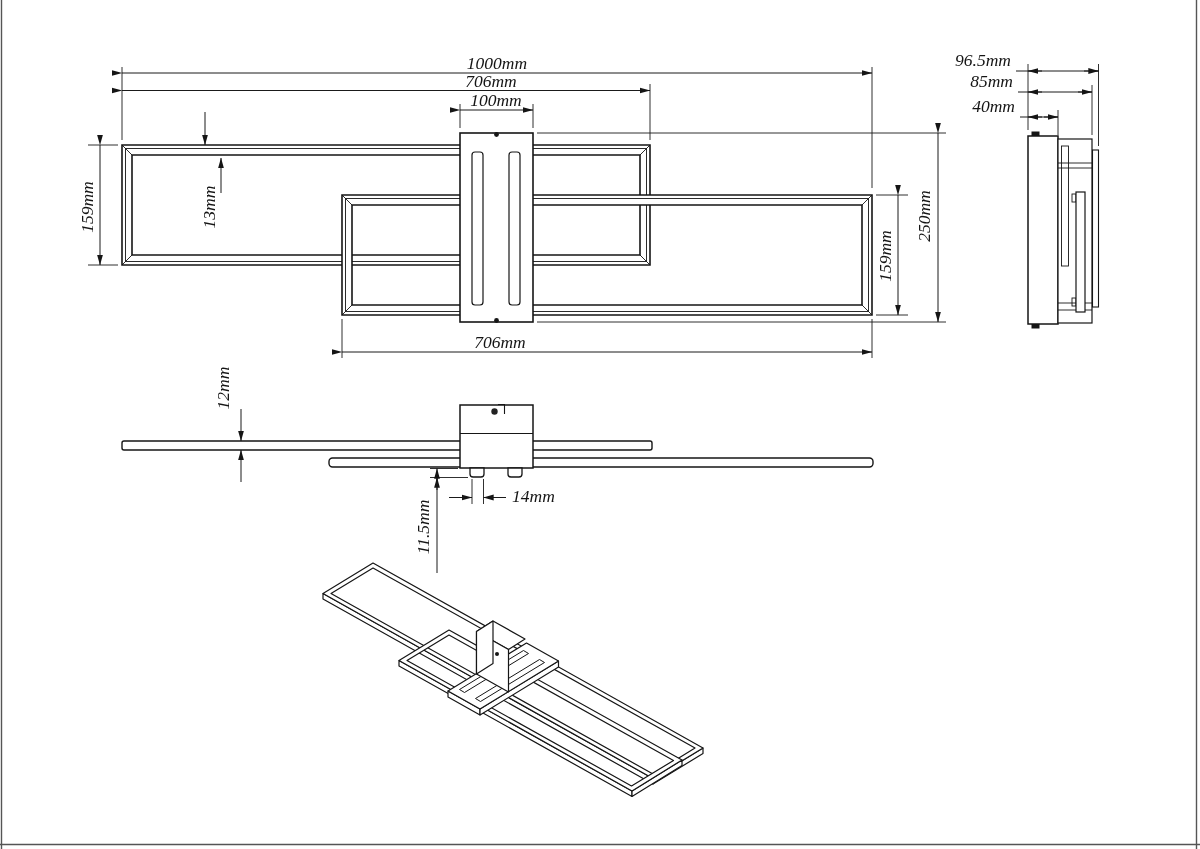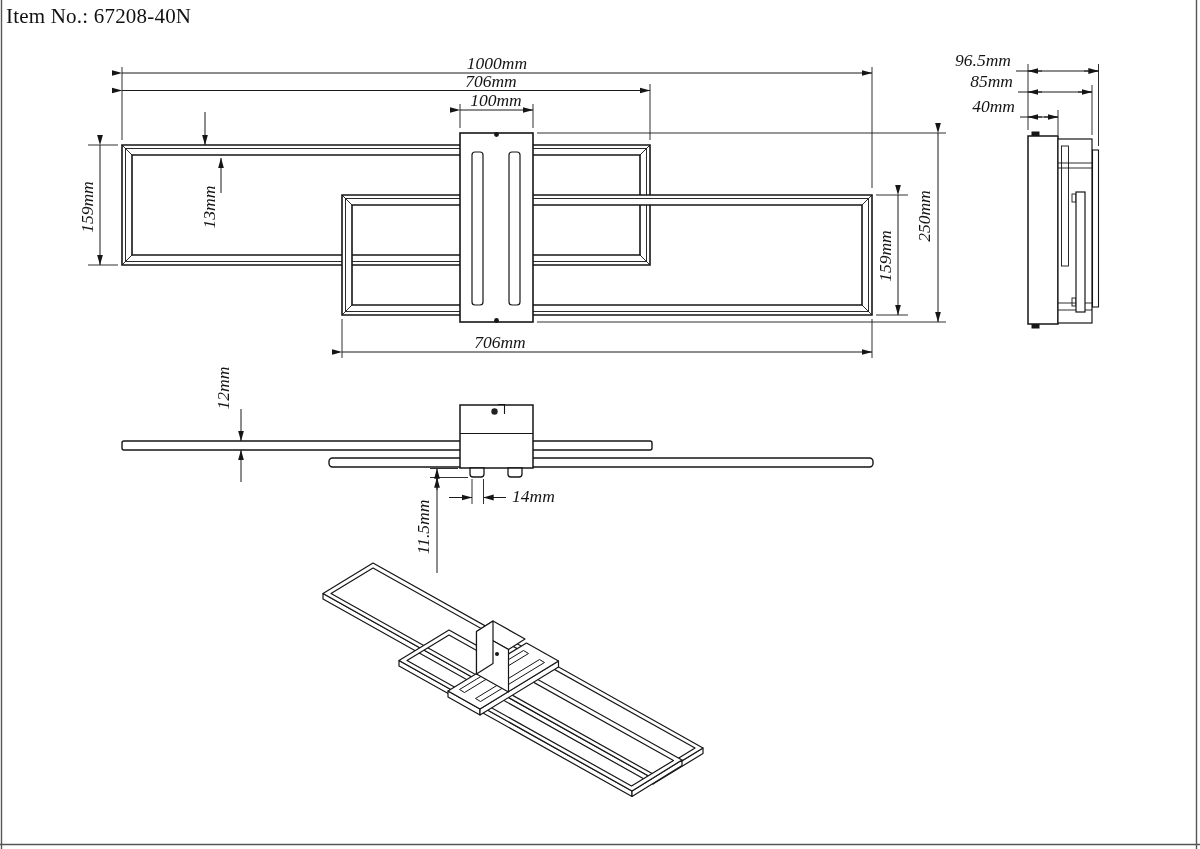--- a/index.html
+++ b/index.html
@@ -20,21 +20,20 @@
     font-family:"Liberation Serif", serif;
     font-style:italic;
     font-size:17.5px;
     fill:#151515;
   }
 </style>
 </head>
 <body>
 
 <div class="sheet">
-  <div class="title">Item No.: 67208-40N</div>
 
   <svg width="1200" height="849" viewBox="0 0 1200 849">
     <defs>
       <marker id="ar" markerWidth="11" markerHeight="8" refX="10.2" refY="4" orient="auto" markerUnits="userSpaceOnUse">
         <path d="M10.5,4 L0,1.1 L0,6.9 Z" fill="#151515"></path>
       </marker>
     </defs>
 
     <g stroke="#555" stroke-width="1.4">
       <line x1="1.5" y1="0" x2="1.5" y2="849"></line>

